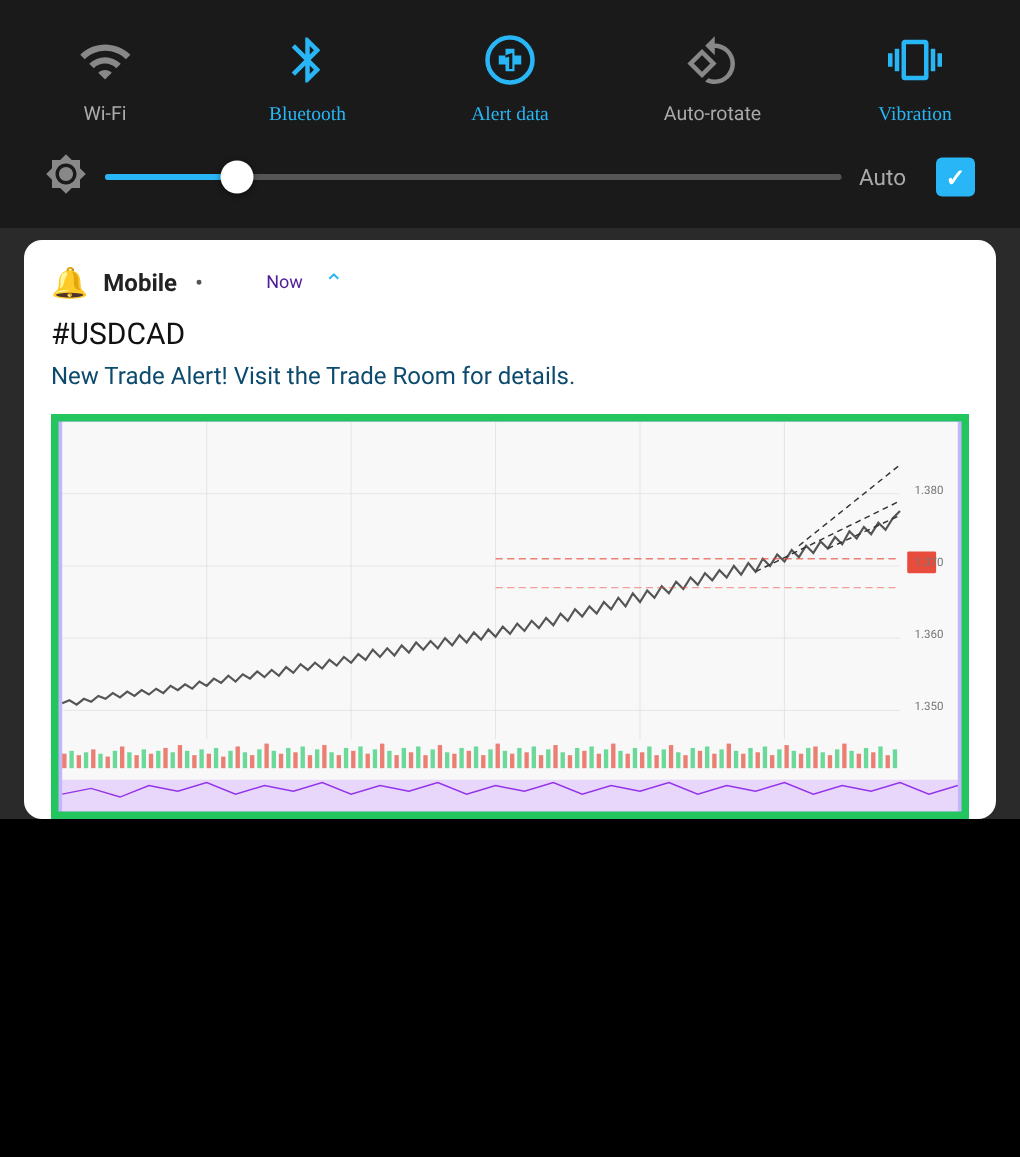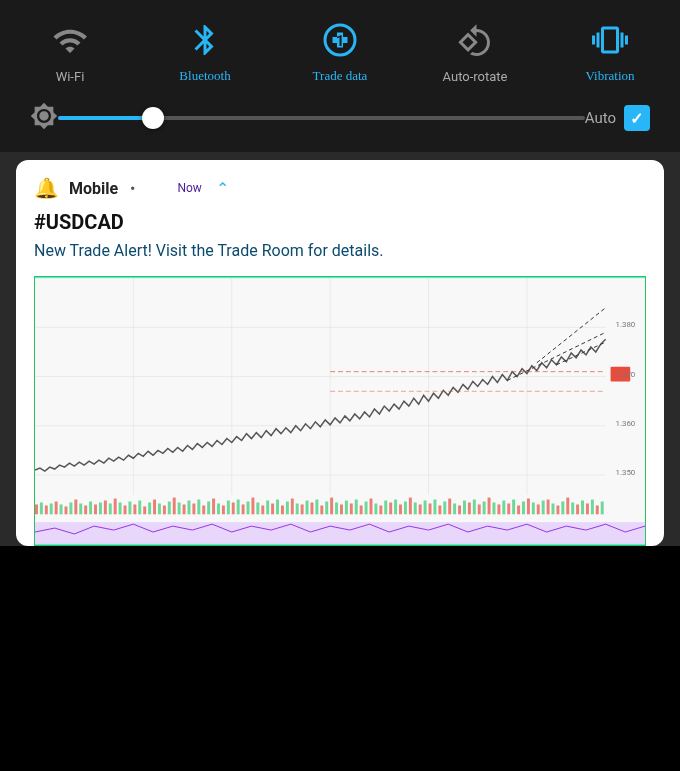--- a/index.html
+++ b/index.html
@@ -69,20 +69,21 @@
 
     .toggle-label.active {
       color: #29b6f6;
       font-family: Liberation Serif, serif;
     }
 
     
     .brightness-row {
       display: flex;
       align-items: center;
+      gap: 12px;
     }
 
     .brightness-icon {
       color: #aaa;
       flex-shrink: 0;
     }
 
     .slider-container {
       flex: 1;
       height: 20px;
@@ -188,37 +189,37 @@
     }
 
     .notification-chevron {
       margin-left: 4px;
       color: #29b6f6;
       font-size: 16px;
     }
 
     .notification-title {
       font-size: 20px;
-      font-weight: 700;
+      font-weight: 400;
       color: #111;
       margin-bottom: 6px;
     }
 
     .notification-body {
       font-size: 16px;
       color: #0c4a6e;
       margin-bottom: 14px;
       line-height: 1.4;
     }
 
     
     .chart-container {
       width: 100%;
-      background: #5eead4;
-      border: 1px solid #22c55e;
+      background: #c4b5fd;
+      border: 5px solid #22c55e;
       height: 270px;
       position: relative;
       overflow: hidden;
     }
 
     .chart-svg {
       width: 100%;
       height: 100%;
     }
 
@@ -262,21 +263,21 @@
             <circle cx="12" cy="12" r="10" fill="none" stroke="#29b6f6" stroke-width="2"></circle>
             <rect x="10" y="7" width="4" height="10" fill="#29b6f6"></rect>
             <rect x="7" y="10" width="10" height="4" fill="#29b6f6"></rect>
             <text x="12" y="16" text-anchor="middle" font-size="10" fill="#1a1a1a" font-weight="bold">1</text>
 
           </svg>
 
           <svg viewBox="0 0 24 24" fill="#29b6f6" style="position:absolute">
           </svg>
         </div>
-        <span class="toggle-label active">Trade data</span>
+        <span class="toggle-label active">Alert data</span>
       </div>
 
       <div class="toggle-item">
         <div class="toggle-icon">
           <svg viewBox="0 0 24 24" fill="#888">
             <path d="M7.34 6.41L.86 12.9l6.49 6.48 6.49-6.48-6.5-6.49zM3.69 12.9l3.66-3.66L11 12.9l-3.66 3.66-3.65-3.66zm15.67-6.26C17.61 4.88 15.3 4 13 4V.76L8.76 5 13 9.24V6c1.79 0 3.58.68 4.95 2.05 2.73 2.73 2.73 7.17 0 9.9C16.58 19.32 14.79 20 13 20c-.97 0-1.94-.21-2.84-.61l-1.46 1.46C10.21 21.62 11.61 22 13 22c2.3 0 4.61-.88 6.36-2.64 3.52-3.51 3.52-9.21 0-12.72z"></path>
           </svg>
         </div>
         <span class="toggle-label">Auto-rotate</span>
       </div>

